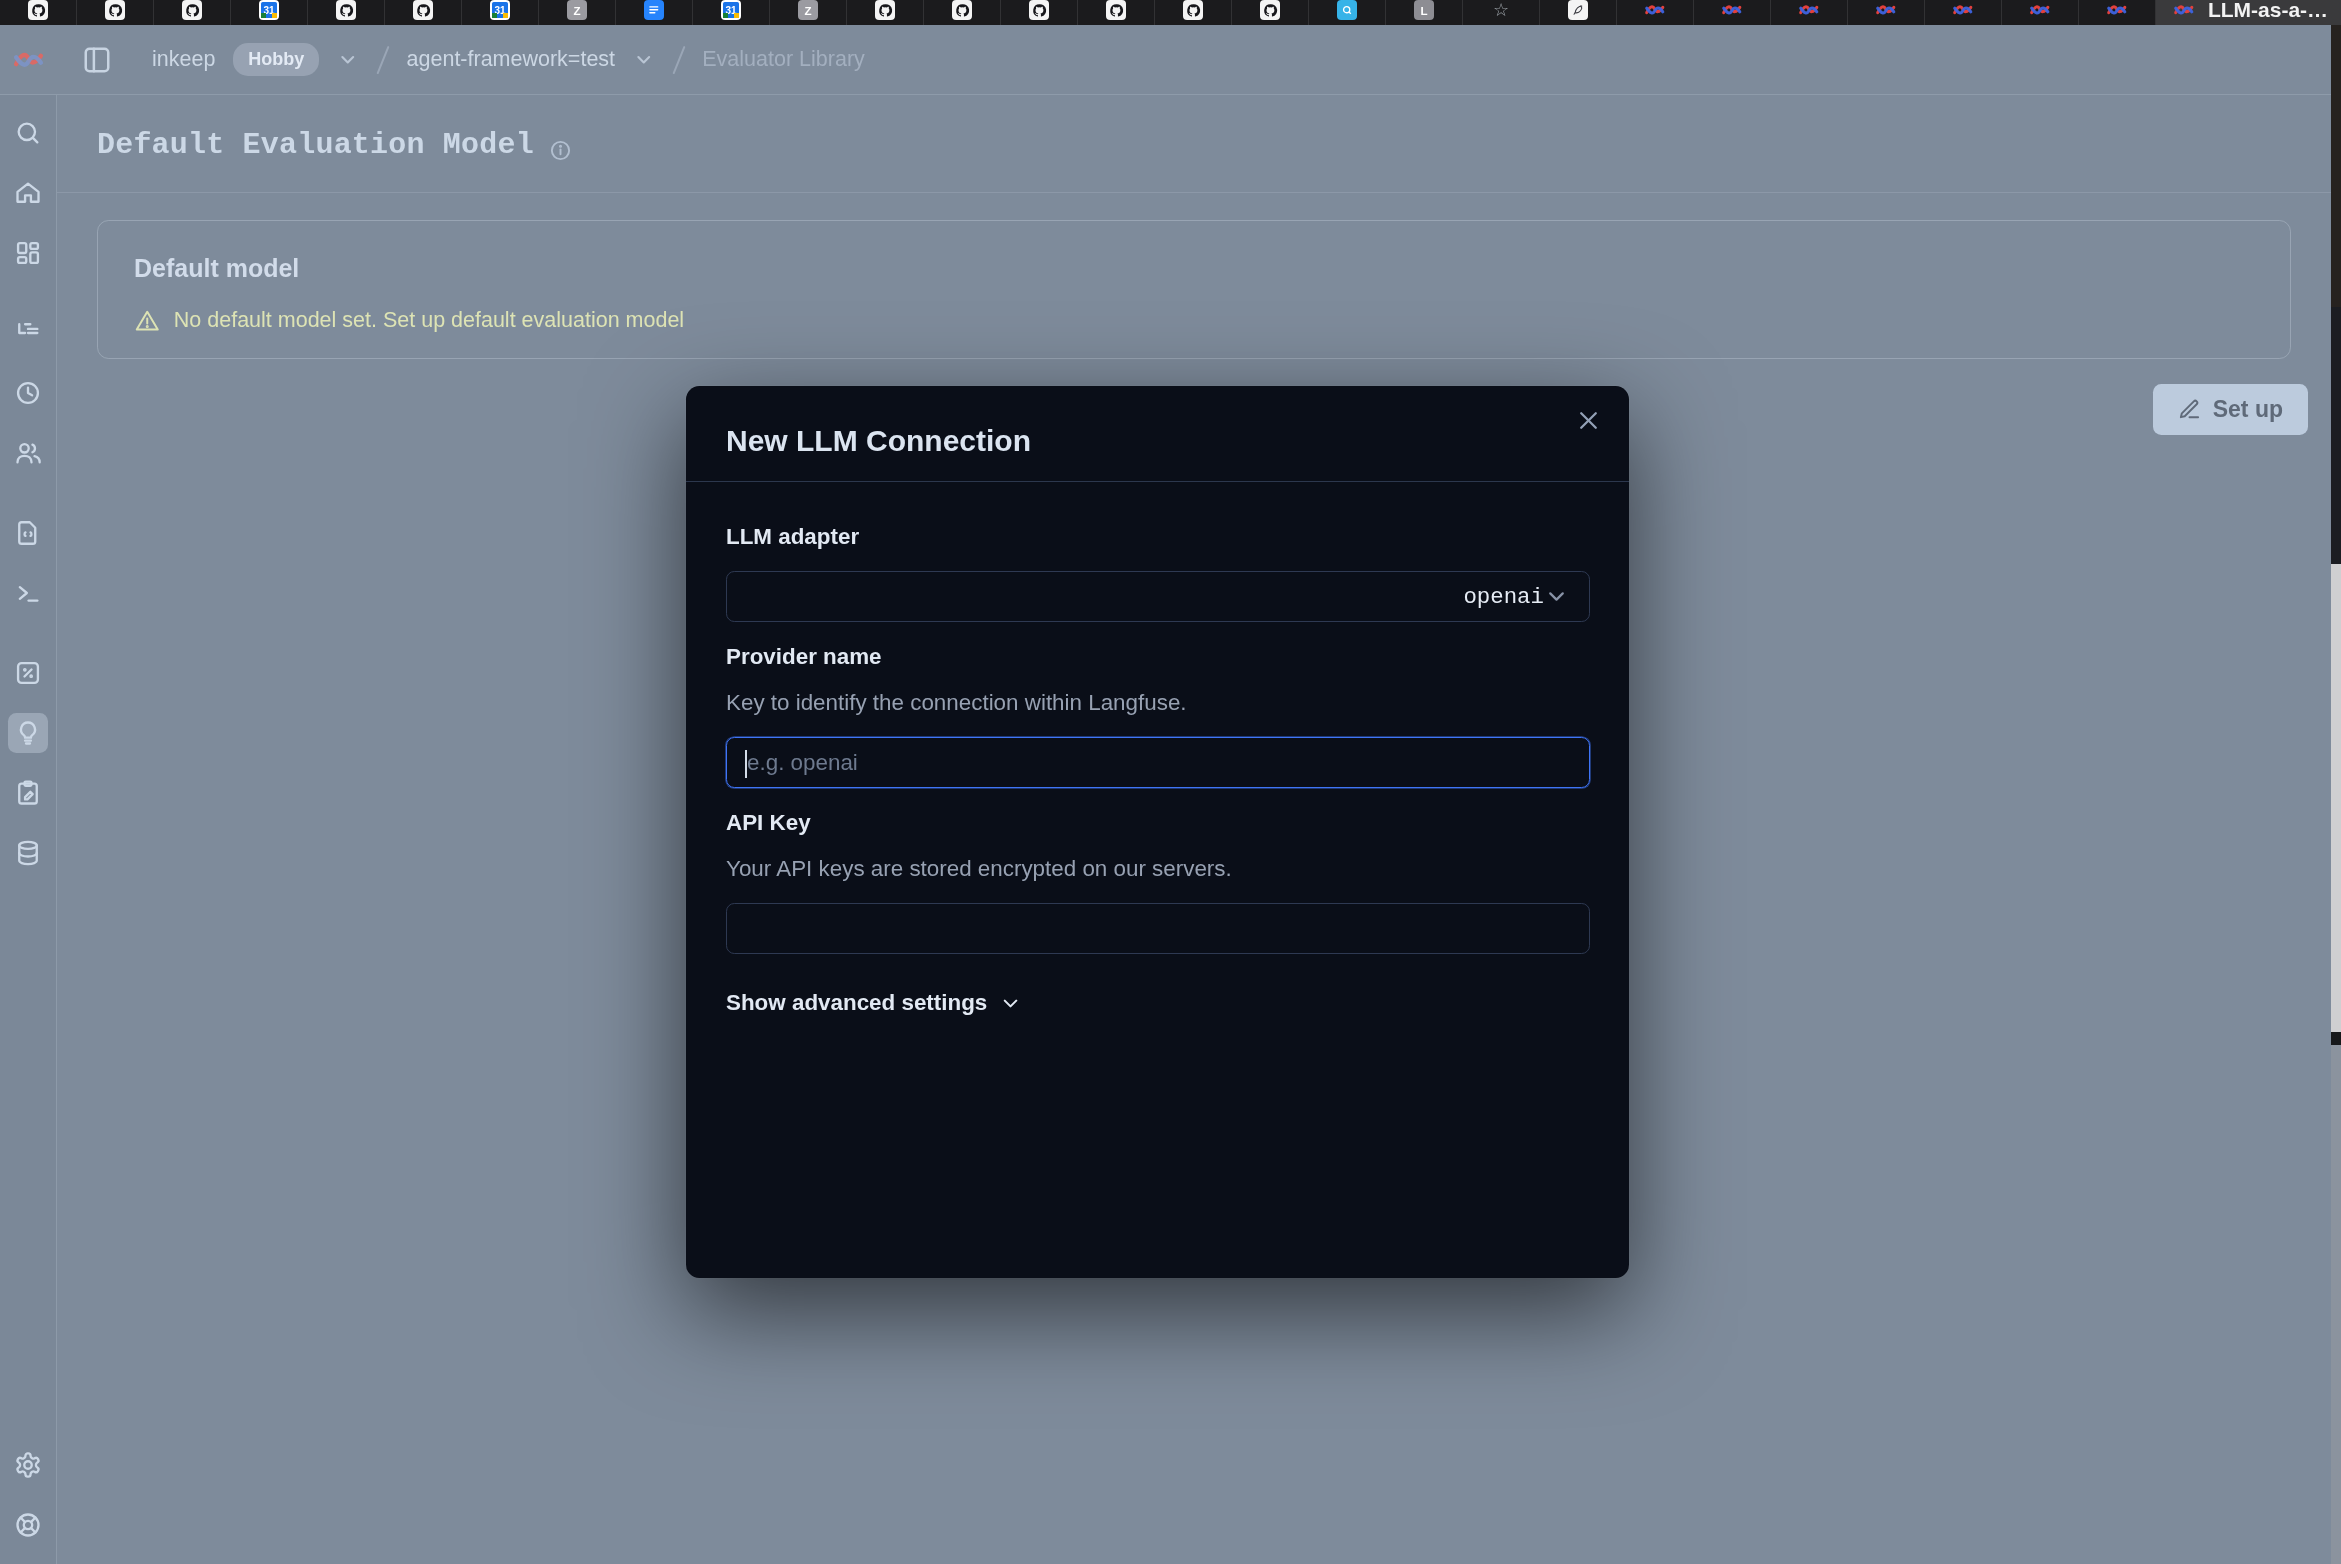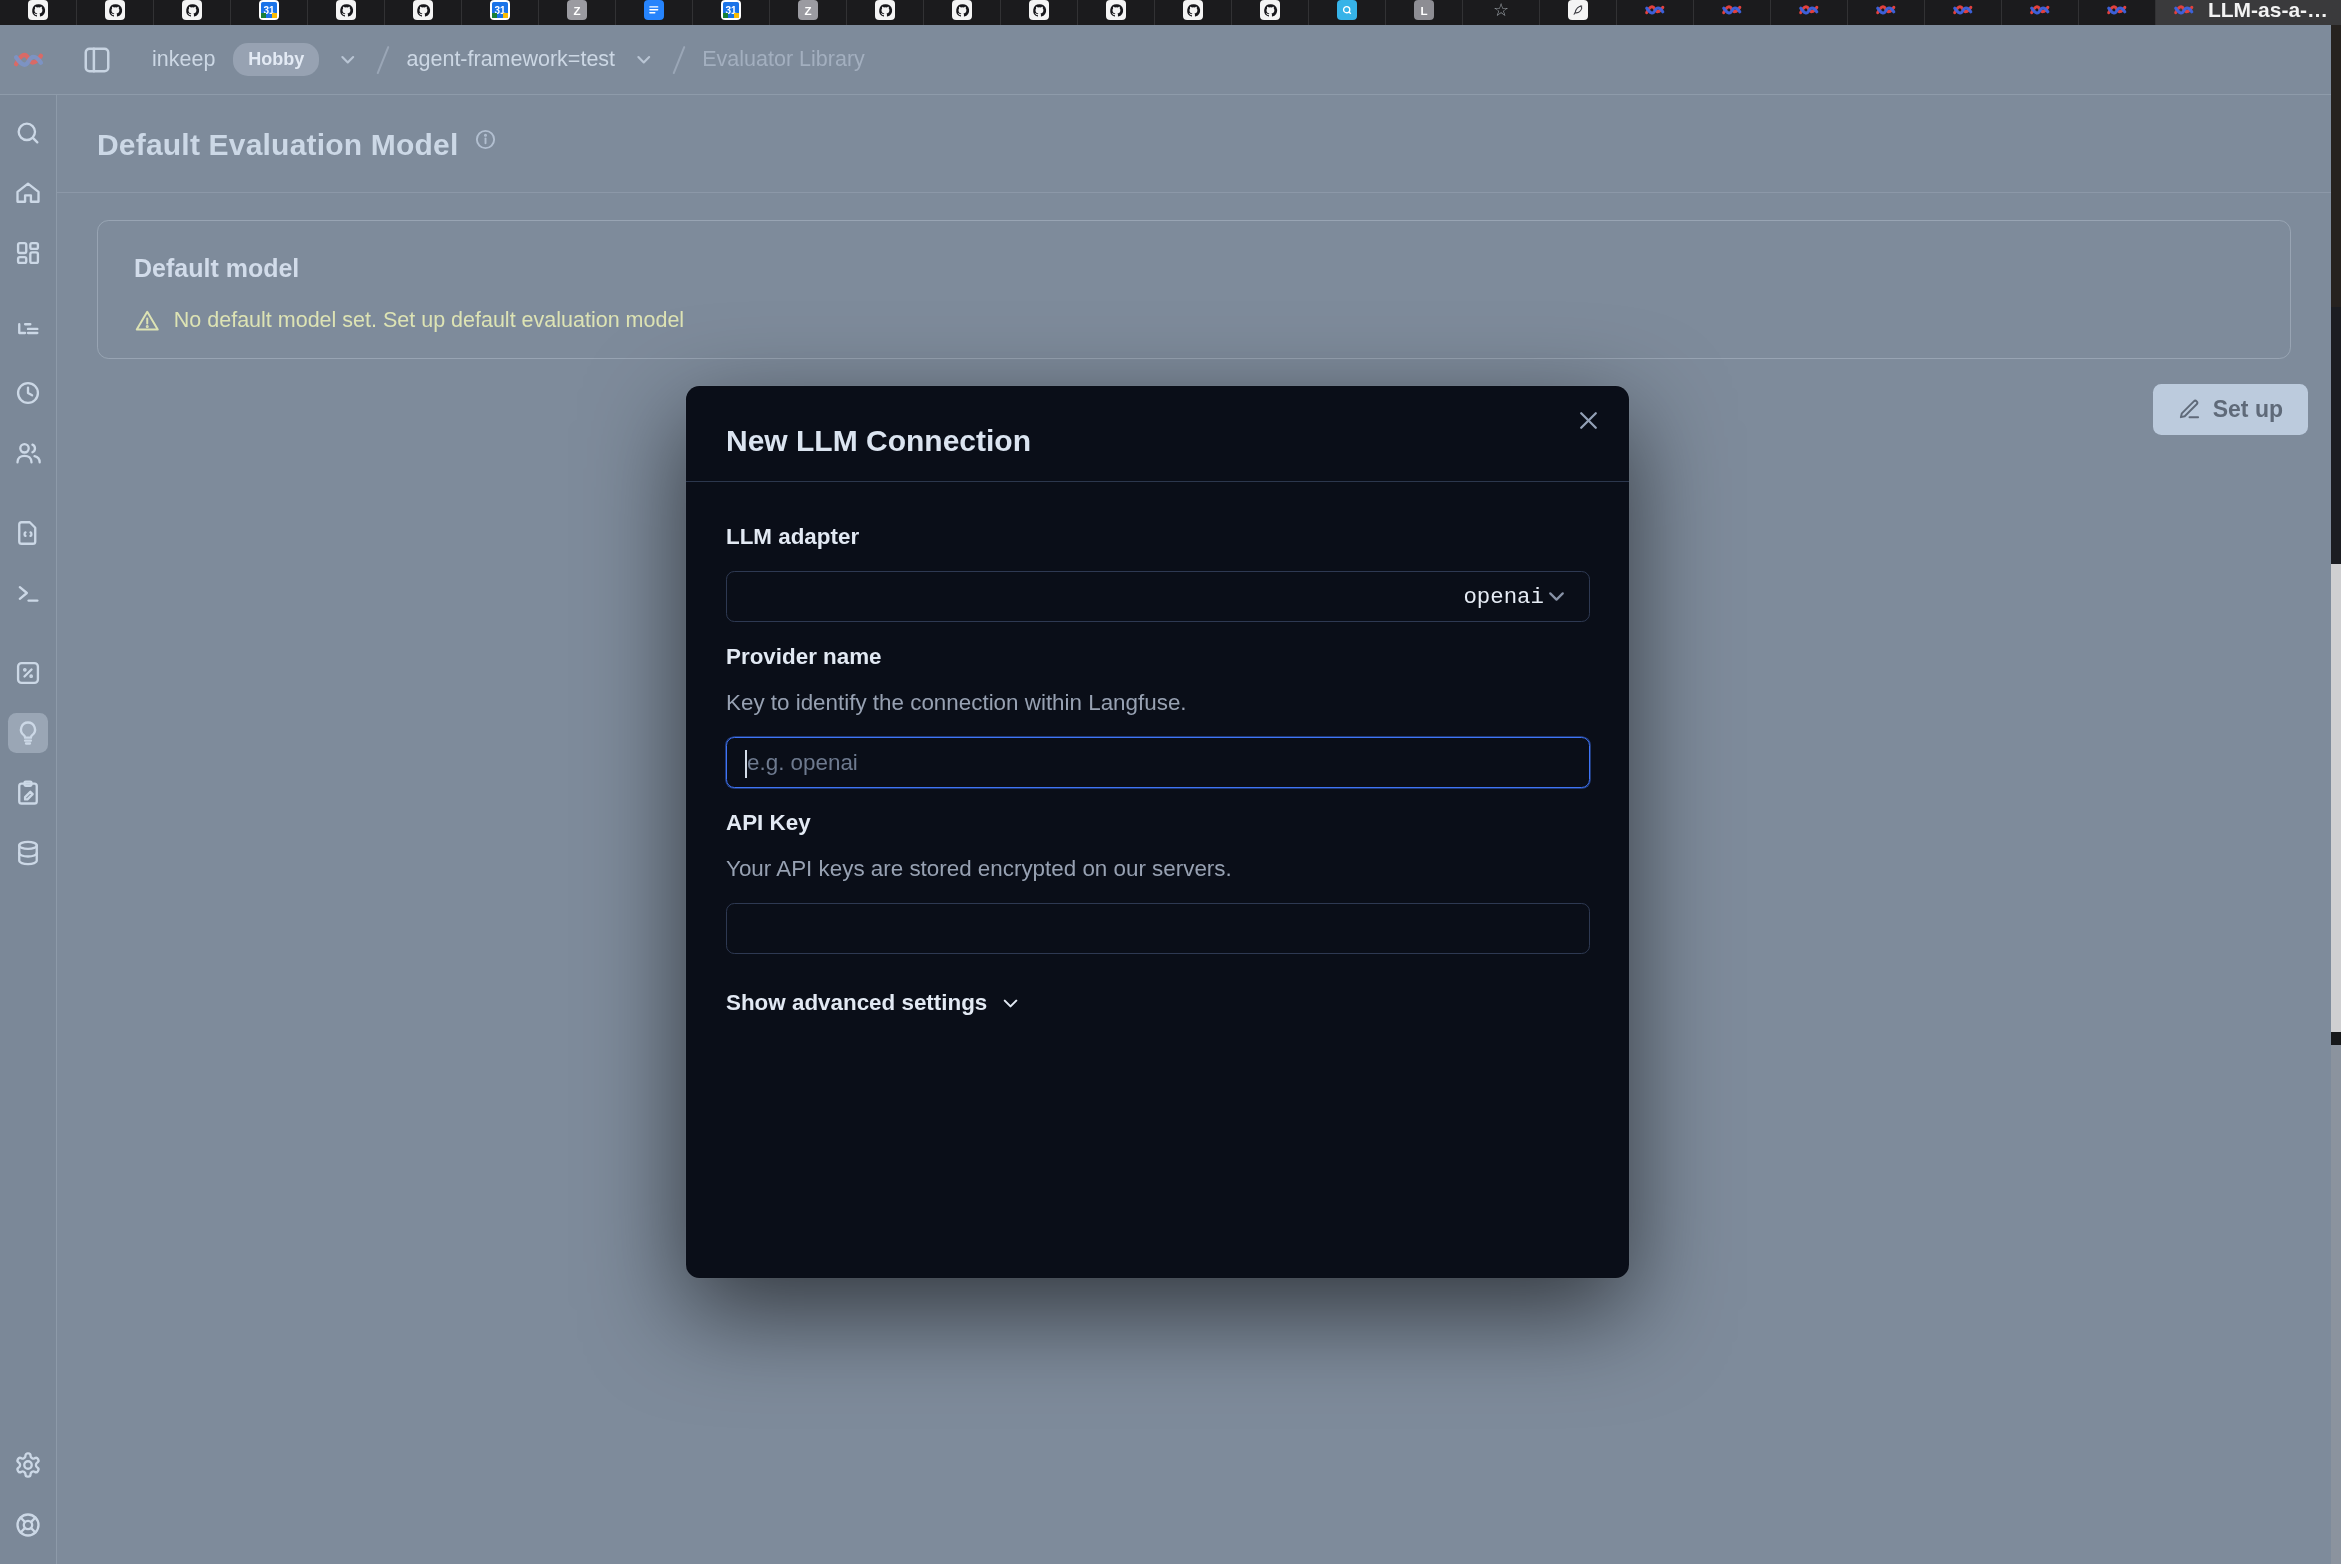--- a/index.html
+++ b/index.html
@@ -41,22 +41,22 @@
   .sidebar { position:absolute; top:70px; left:0; bottom:0; width:57px;
     border-right:0.8px solid rgba(150,162,176,.7); display:flex; flex-direction:column;
     align-items:center; padding-top:18px; background:rgba(118,131,146,.35); }
   .side-item { width:40px; height:40px; border-radius:8.3px; display:flex; align-items:center;
     justify-content:center; color:#ccd8e6; margin-bottom:20px; background:none; border:none; cursor:pointer; }
   .side-item.grp { margin-top:20px; }
   .side-item.active { background:rgba(226,236,248,.30); }
   .side-spacer { flex:1; }
 
   .content { position:absolute; left:57px; top:70px; right:0; bottom:0; }
-  .page-title-row { display:flex; align-items:flex-start; gap:15px; padding:33px 40px 30px 40px;
-    border-bottom:0.8px solid rgba(150,162,176,.6); }
+  .page-title-row { display:flex; align-items:flex-end; gap:15px; padding:33px 40px 30px 40px;
+    border-bottom:0.8px solid rgba(150,162,176,.6);font-family:Liberation Mono, monospace; }
   .page-title { font-size:30px; font-weight:700; color:#ccd8e6; letter-spacing:0.2px; }
 
   .card { margin:26.5px 40px 0 40px; border:1.7px solid rgba(173,185,198,.55); border-radius:11.6px;
     padding:33px 36px; height:139px; }
   .card-title { font-size:25px; font-weight:700; color:#d2dcea; }
   .warn-row { display:flex; align-items:center; gap:13.3px; margin-top:25px; }
   .warn-text { font-size:21.5px; color:#dde3b4; }
 
   .setup-row { display:flex; justify-content:flex-end; padding:25px 23px 0 0; }
   .btn-light { display:flex; align-items:center; gap:11.6px; background:#bccbdd; color:#5f6a79;

